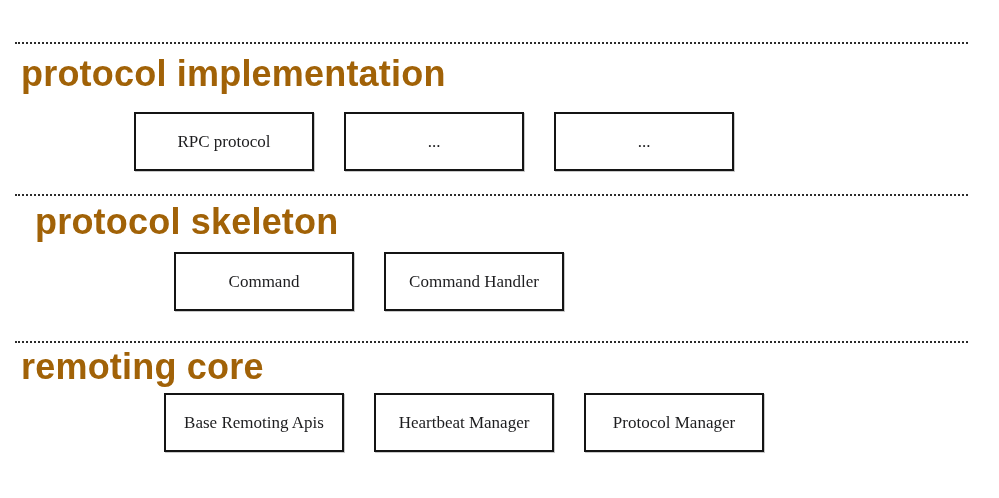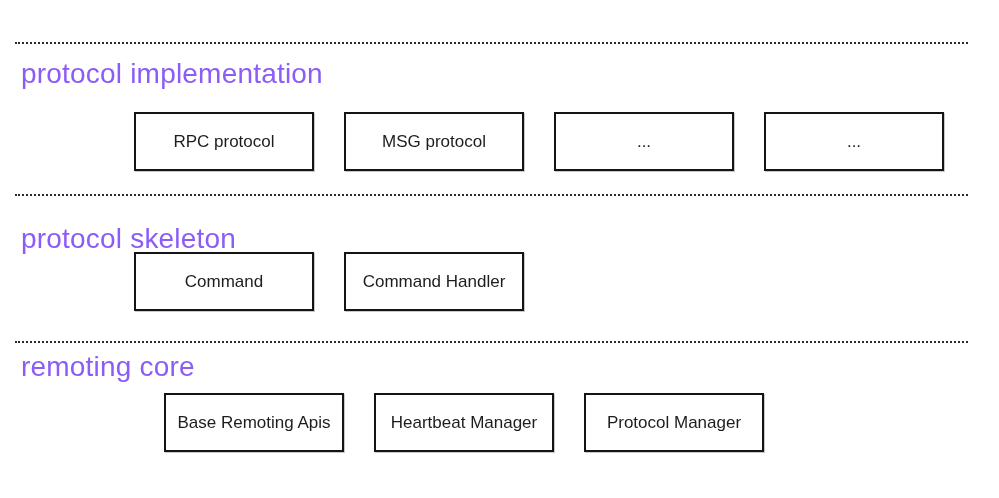--- a/index.html
+++ b/index.html
@@ -23,68 +23,68 @@
     height: 0;
     border-top: 2px dotted #2b2b2b;
   }
   .divider.d1 { top: 42px; }
   .divider.d2 { top: 194px; }
   .divider.d3 { top: 341px; }
 
   .section-title {
     position: absolute;
     left: 21px;
-    font-size: 28px;
+    font-size: 36px;
     line-height: 34px;
-    font-weight: 400;
+    font-weight: 700;
     letter-spacing: 0.2px;
-    color: #8b5cf6;
+    color: #a16207;
     white-space: nowrap;
   }
   .section-title.t1 { top: 57px; }
-  .section-title.t2 { top: 222px; }
+  .section-title.t2 { top: 205px; margin-left: 14px; }
   .section-title.t3 { top: 350px; }
 
   .box-row {
     position: absolute;
     left: 134px;
     display: flex;
     gap: 30px;
   }
   .box-row.r1 { top: 112px; }
-  .box-row.r2 { top: 252px; }
+  .box-row.r2 { top: 252px; margin-left: 40px; }
   .box-row.r3 { top: 393px; padding-left: 30px; }
 
   .box {
     box-sizing: border-box;
     width: 180px;
     height: 59px;
     border: 2px solid #141414;
     background: #ffffff;
     box-shadow: 1px 1px 0 #c9c9c9;
     display: flex;
     align-items: center;
     justify-content: center;
     font-size: 17px;
     line-height: 20px;
     text-align: center;
     color: #1d1d1f;
     white-space: nowrap;
+    font-family: Liberation Serif, serif;
   }
 </style>
 </head>
 <body>
 
 <div class="diagram">
 
   <div class="divider d1"></div>
   <div class="section-title t1">protocol implementation</div>
   <div class="box-row r1">
     <div class="box">RPC protocol</div>
-    <div class="box">MSG protocol</div>
     <div class="box">...</div>
     <div class="box">...</div>
   </div>
 
   <div class="divider d2"></div>
   <div class="section-title t2">protocol skeleton</div>
   <div class="box-row r2">
     <div class="box">Command</div>
     <div class="box">Command Handler</div>
   </div>

